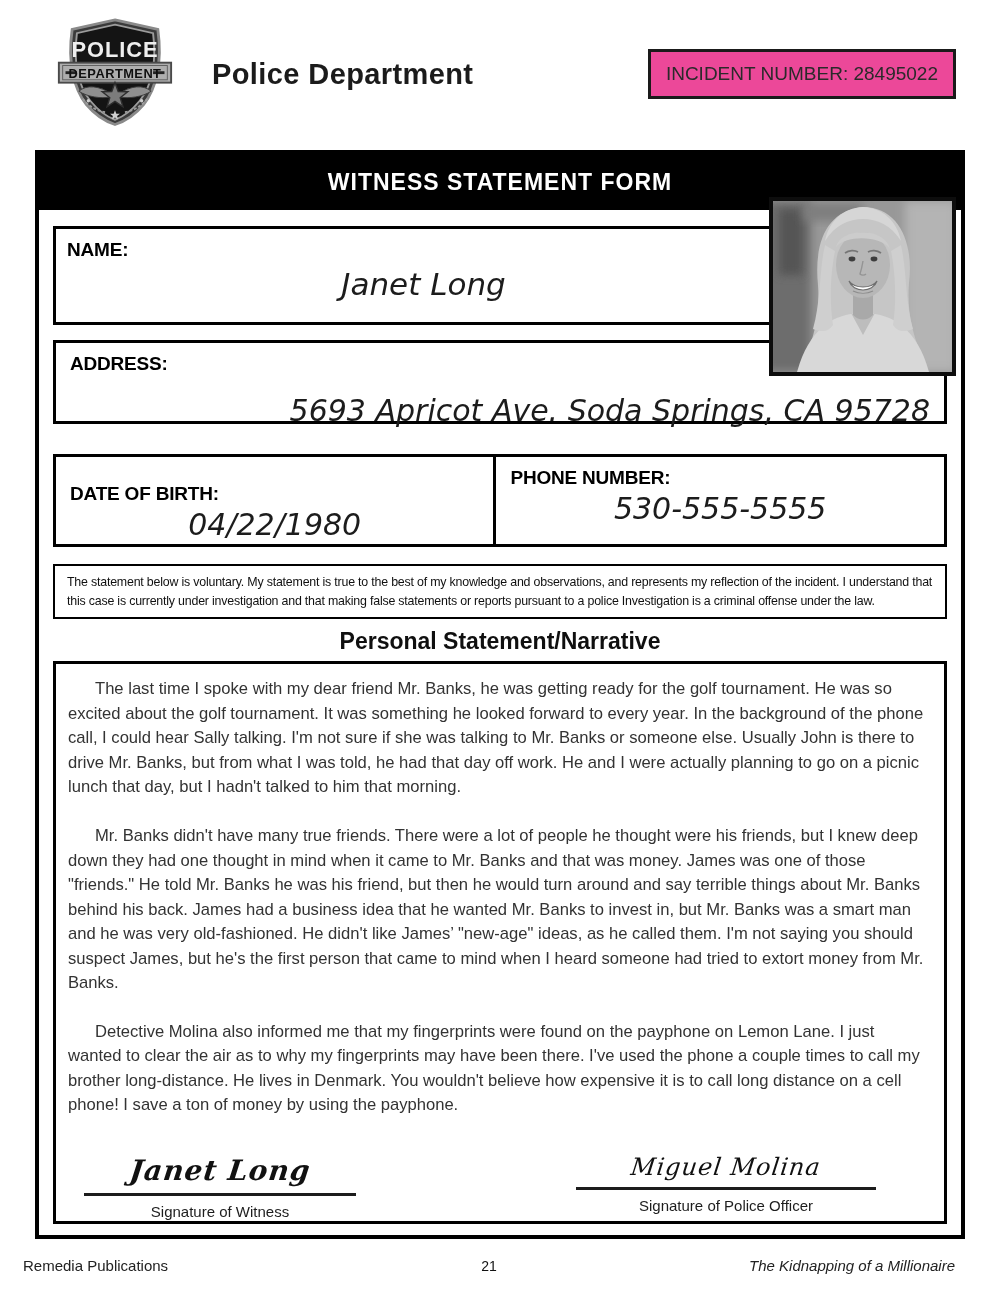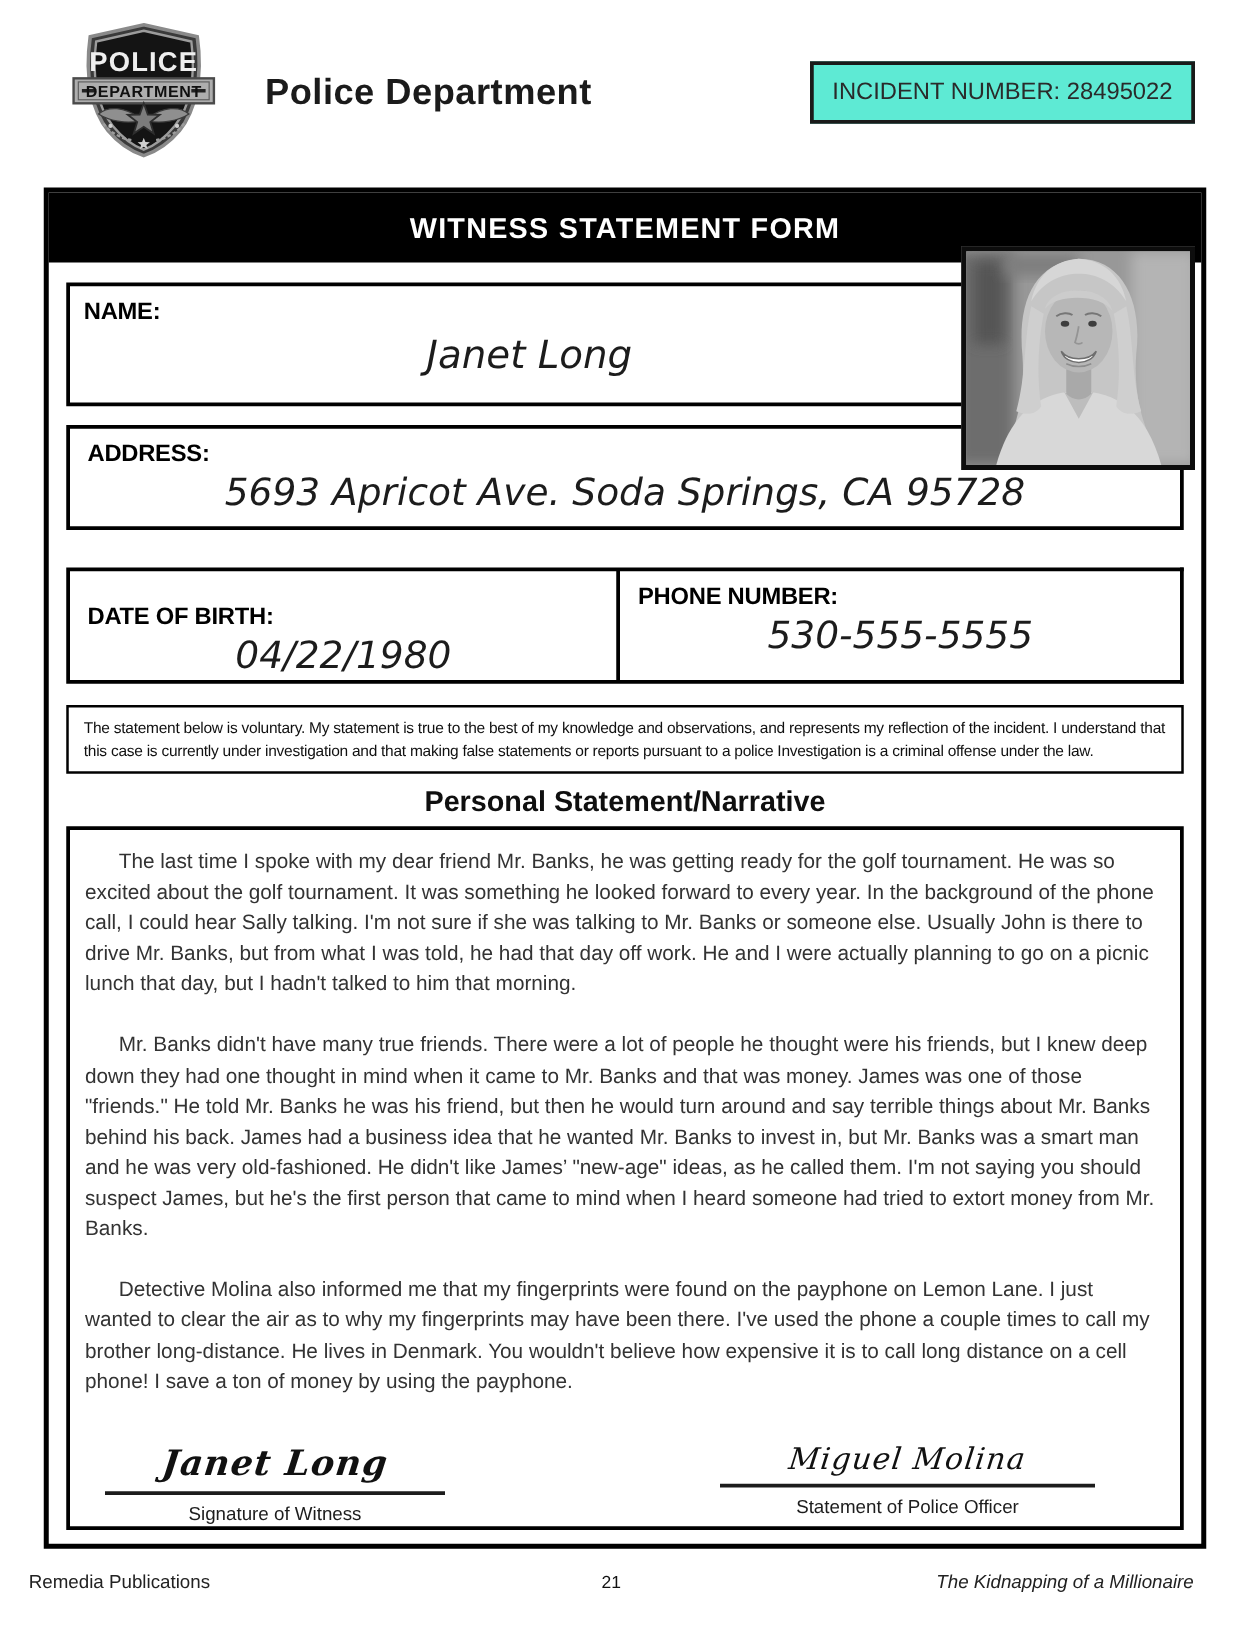--- a/index.html
+++ b/index.html
@@ -7,21 +7,21 @@
     width:1000px;height:1300px;background:#ffffff;position:relative;overflow:hidden;
     font-family:"Liberation Sans", sans-serif;color:#111;
   }
   *{box-sizing:border-box;}
 
   
   .header{display:flex;align-items:center;height:142px;padding:6px 44px 0 56px;}
   .badge-wrap{width:118px;height:114px;flex:0 0 auto;}
   .dept-title{font-size:29px;font-weight:700;color:#1b1b1b;margin-left:38px;letter-spacing:.4px;}
   .incident-box{
-    margin-left:auto;background:#5eead4;border:3px solid #1a1a1a;
+    margin-left:auto;background:#ec4899;border:3px solid #1a1a1a;
     padding:11px 15px;font-size:19px;color:#2a2a2a;white-space:nowrap;
   }
 
   
   .form{
     position:relative;margin:8px 35px 0 35px;height:1089px;
     border:4px solid #000;background:#fff;
   }
   .banner{
     background:#000;color:#fff;height:56px;display:flex;align-items:center;justify-content:center;
@@ -35,21 +35,21 @@
 
   
   .field-box{border:3px solid #000;margin:0 14px;padding:10px 14px;}
   .name-box{margin-top:16px;height:99px;padding-left:11px;}
   .addr-box{margin-top:15px;height:84px;}
   .label{font-weight:700;font-size:19px;color:#000;letter-spacing:-0.2px;}
   .hand{
     font-family:"DejaVu Sans", sans-serif;font-style:italic;color:#1c1c1c;text-align:center;
   }
   .name-value{font-size:31px;margin-top:5px;padding-right:150px;}
-  .addr-value{font-size:30px;margin-top:2px;}
+  .addr-value{font-size:30px;margin-top:18px;text-align:right;}
 
   .dob-row{display:flex;margin:30px 14px 0;height:93px;}
   .dob-box{flex:0 0 49.6%;border:3px solid #000;padding:26px 14px;}
   .phone-box{flex:1;border:3px solid #000;border-left:none;padding:10px 14px;}
   .dob-value,.phone-value{font-size:30px;margin-top:2px;}
 
   .disclaimer-box{
     border:2px solid #000;margin:17px 14px 0;padding:7px 12px;
     font-size:12.4px;color:#101010;line-height:1.5;letter-spacing:-0.2px;
   }
@@ -191,21 +191,21 @@
       <div class="sig-block sig-witness">
         <div class="sig-line">
           <span class="sig-script">Janet Long</span>
         </div>
         <div class="sig-label">Signature of Witness</div>
       </div>
       <div class="sig-block sig-officer">
         <div class="sig-line">
           <span class="sig-script">Miguel Molina</span>
         </div>
-        <div class="sig-label">Statement of Police Officer</div>
+        <div class="sig-label">Signature of Police Officer</div>
       </div>
     </div>
   </div>
 </div>
 
 <div class="footer">
   <span class="left">Remedia Publications</span>
   <span class="center">21</span>
   <span class="right">The Kidnapping of a Millionaire</span>
 </div>

